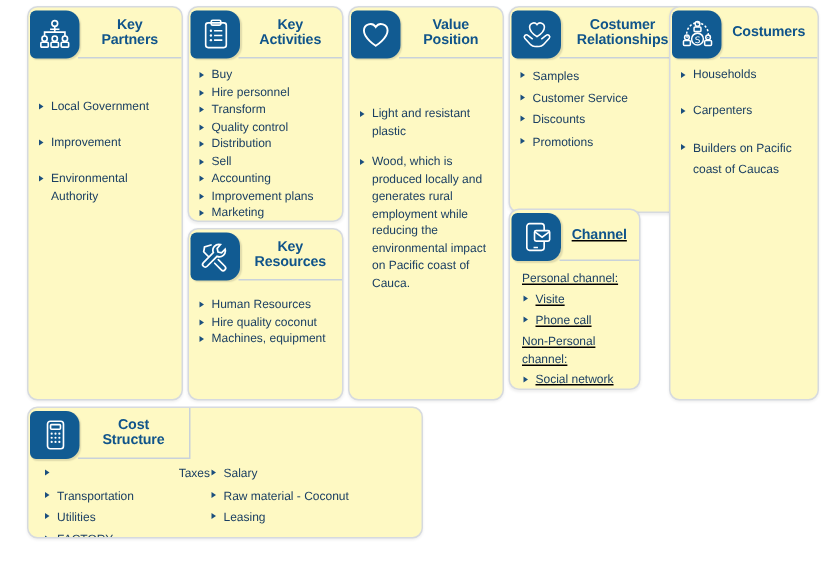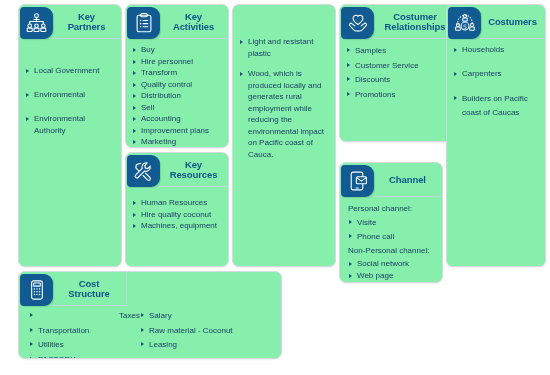--- a/index.html
+++ b/index.html
@@ -9,21 +9,21 @@
     font-family:"Liberation Sans", sans-serif;
     overflow:hidden;
   }
   #canvas{
     position:relative;
     width:550px;height:375px;
     background:#ffffff;
   }
   .card{
     position:absolute;
-    background:#86efac;
+    background:#fef9c3;
     border:1px solid #d6dadf;
     border-radius:7px;
     box-sizing:border-box;
     box-shadow:0 1px 2px rgba(0,0,0,0.07);
     overflow:hidden;
   }
   .hdr{
     position:relative;
     height:34px;
     display:flex;
@@ -141,21 +141,21 @@
             <rect x="16.7" y="17.6" width="5.4" height="3.6" rx="0.7"></rect>
         </svg>
       </div>
       <div class="hdr-title">Key
 Partners</div>
       <div class="hdr-rule"></div>
     </div>
     <div class="body" style="padding-top:26px;">
       <ul class="items spaced2">
         <li>Local Government</li>
-        <li>Environmental</li>
+        <li>Improvement</li>
         <li>Environmental Authority</li>
       </ul>
     </div>
   </div>
 
   <div class="card" style="left:125px;top:4px;width:104px;height:144px;">
     <div class="hdr">
       <div class="badge">
         <svg width="22" height="22" viewBox="0 0 24 24" fill="none" stroke="#ffffff" stroke-width="1.2">
           <rect x="4.5" y="3.5" width="15" height="18" rx="1.8"></rect>
@@ -203,20 +203,30 @@
     <div class="body" style="padding-top:10px;">
       <ul class="items">
         <li>Human Resources</li>
         <li>Hire quality coconut</li>
         <li>Machines, equipment</li>
       </ul>
     </div>
   </div>
 
   <div class="card" style="left:232px;top:4px;width:104px;height:263px;">
+    <div class="hdr">
+      <div class="badge">
+        <svg width="23" height="22" viewBox="0 0 24 24" fill="none" stroke="#ffffff" stroke-width="1.4">
+          <path d="M12 20.2S3.4 14.8 3.4 9.1a4.7 4.7 0 0 1 8.6-2.6 4.7 4.7 0 0 1 8.6 2.6c0 5.7-8.6 11.1-8.6 11.1z"></path>
+        </svg>
+      </div>
+      <div class="hdr-title">Value
+Position</div>
+      <div class="hdr-rule"></div>
+    </div>
     <div class="body" style="padding-top:5px;margin-top:26px;">
       <div class="para">Light and resistant plastic</div>
       <div class="para">Wood, which is produced locally and generates rural employment while reducing the environmental impact on Pacific coast of Cauca.</div>
     </div>
   </div>
 
   <div class="card" style="left:339px;top:4px;width:119px;height:138px;">
     <div class="hdr">
       <div class="badge">
         <svg width="24" height="22" viewBox="0 0 24 24" fill="none" stroke="#ffffff" stroke-width="1.15" stroke-linecap="round">
@@ -232,21 +242,21 @@
     <div class="body" style="padding-top:5px;">
       <ul class="items" style="line-height:14.5px;">
         <li style="line-height:14.5px;">Samples</li>
         <li style="line-height:14.5px;">Customer Service</li>
         <li style="line-height:14.5px;">Discounts</li>
         <li style="line-height:14.5px;">Promotions</li>
       </ul>
     </div>
   </div>
 
-  <div class="card" style="left:339px;top:162px;width:104px;height:121px;">
+  <div class="card" style="left:339px;top:139px;width:88px;height:121px;text-decoration:underline;">
     <div class="hdr">
       <div class="badge">
         <svg width="22" height="22" viewBox="0 0 24 24" fill="none" stroke="#ffffff" stroke-width="1.2">
           <rect x="4.6" y="2.3" width="12.6" height="19.4" rx="2"></rect>
           <path d="M9.5 19.6h3.2"></path>
           <rect x="10.2" y="7.4" width="11" height="7.6" rx="1.2" fill="#115b92"></rect>
           <path d="M10.2 8.1l5.5 4.1 5.5-4.1"></path>
         </svg>
       </div>
       <div class="hdr-title">Channel</div>

